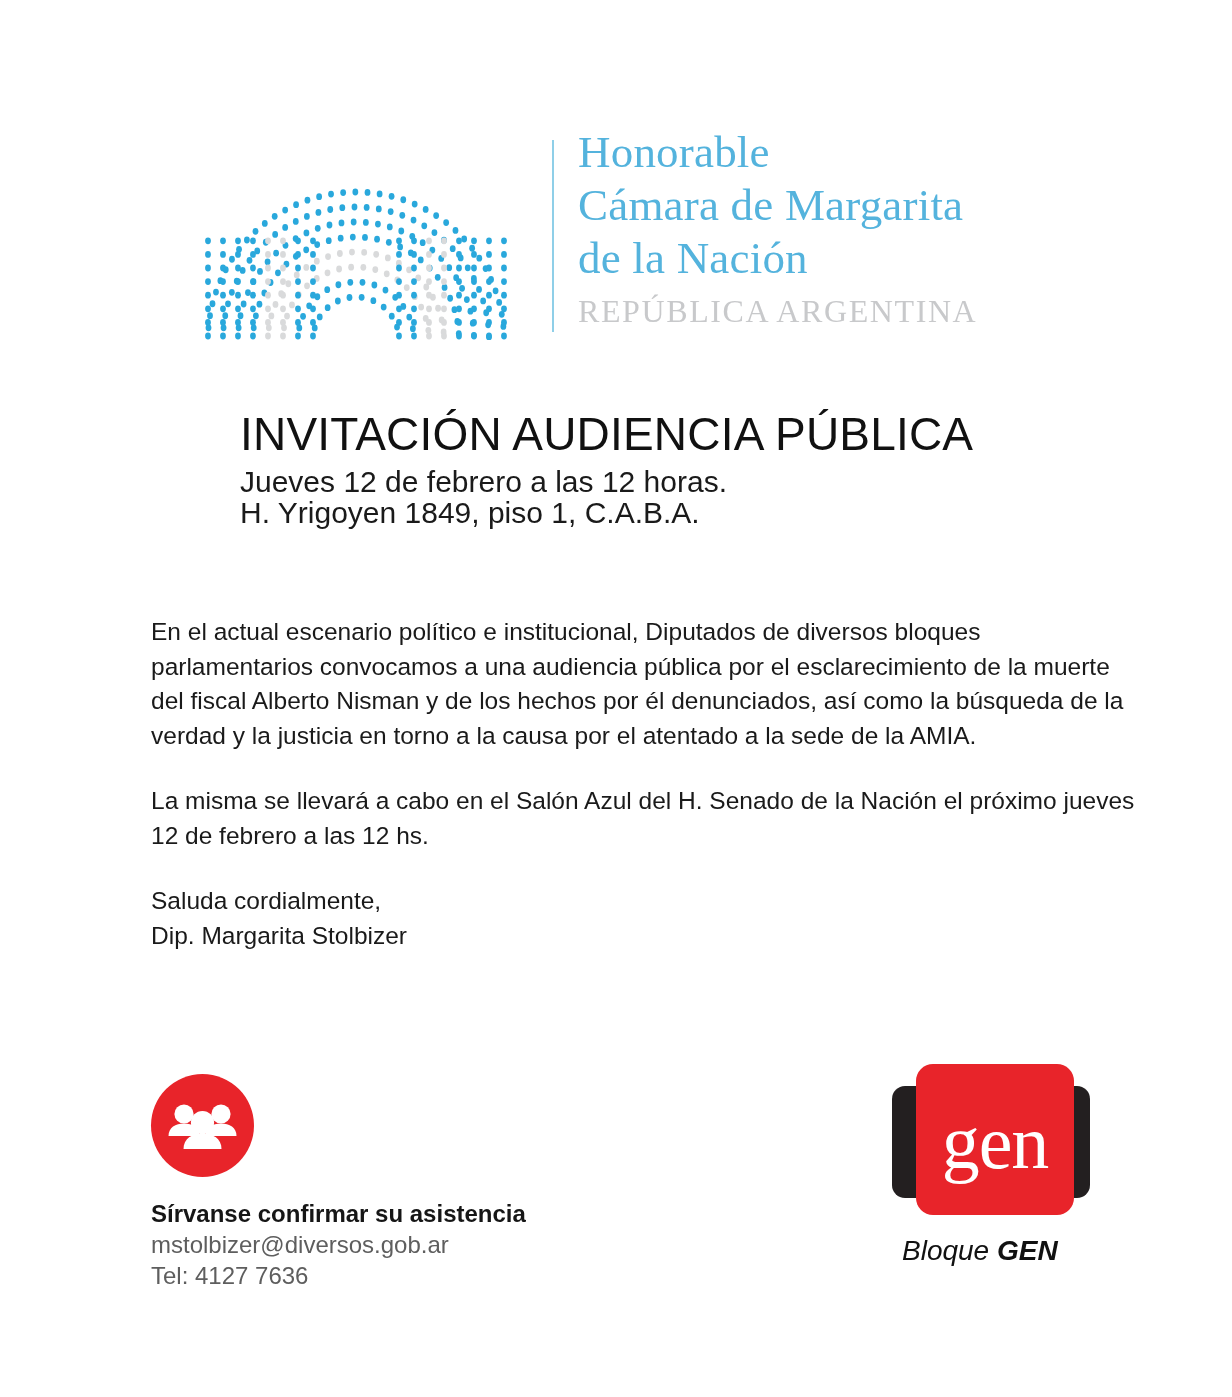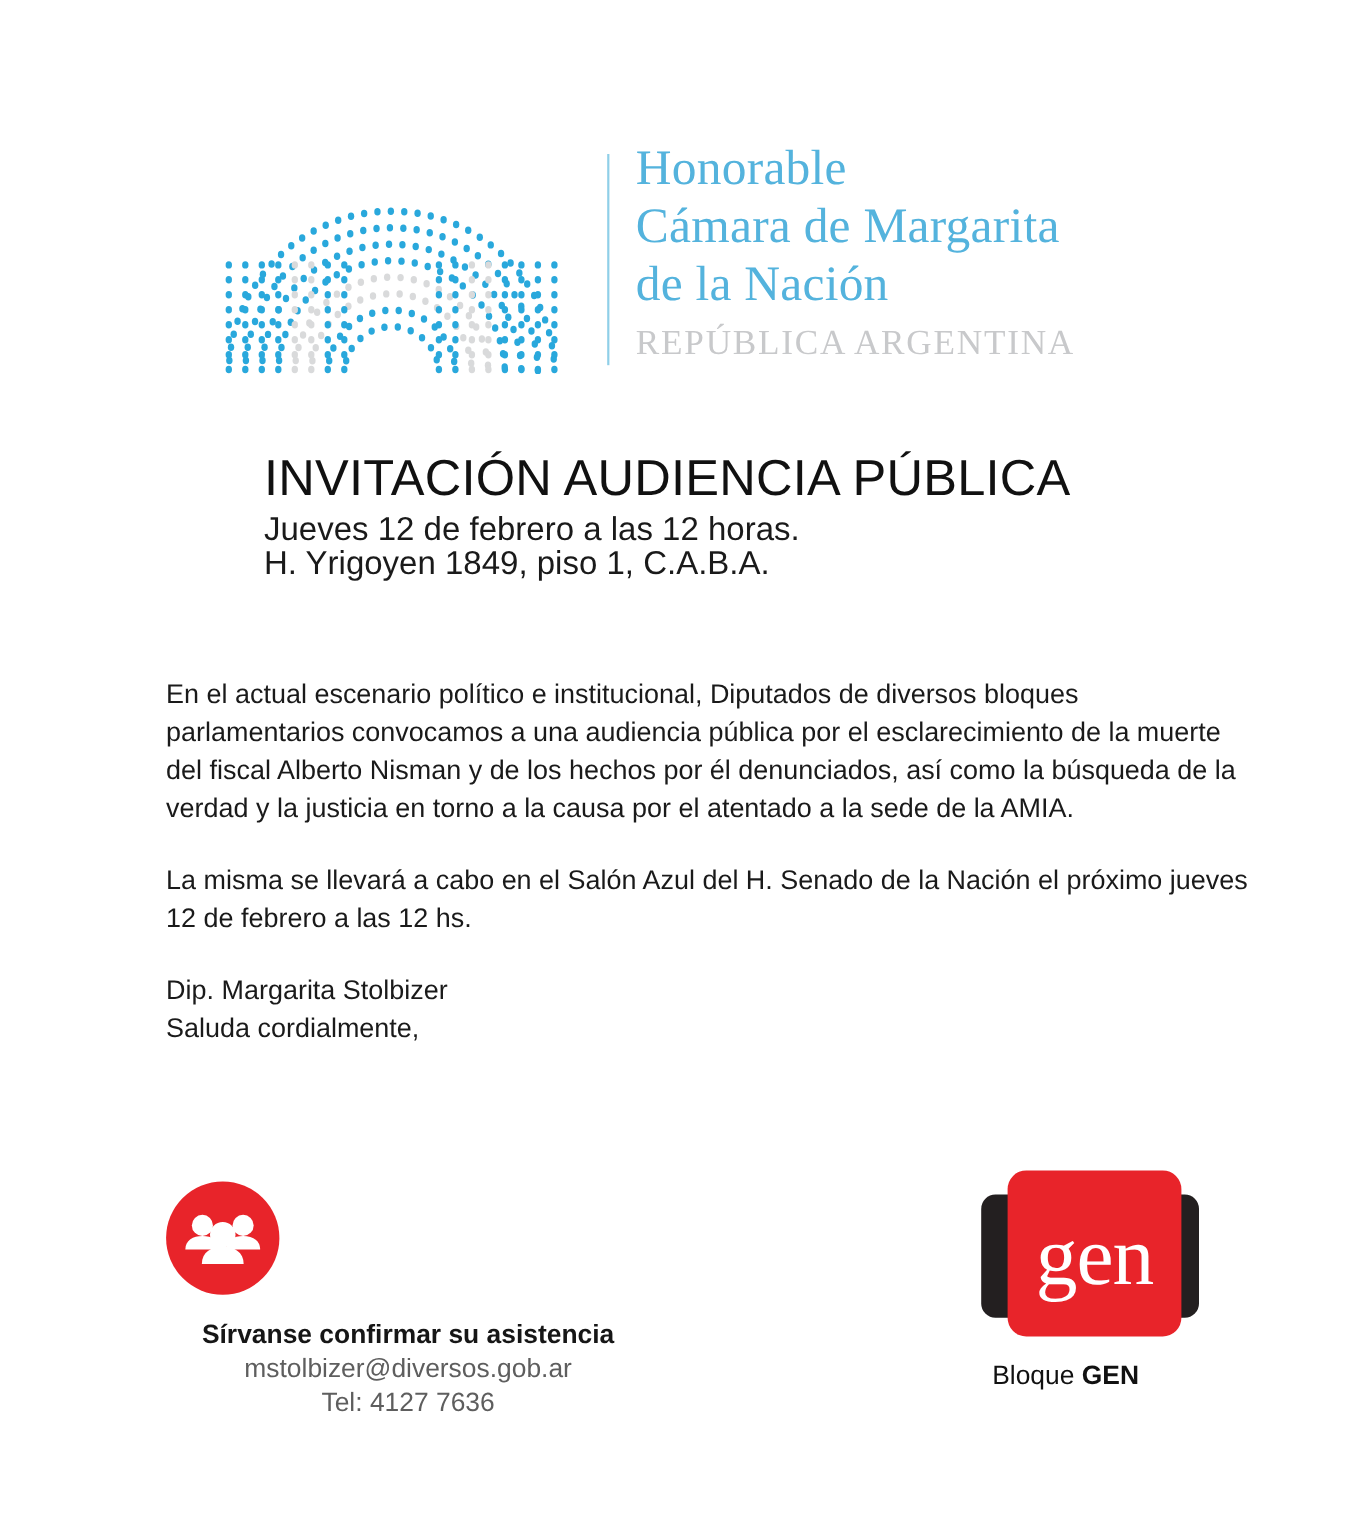--- a/index.html
+++ b/index.html
@@ -120,21 +120,21 @@
     width: 440px;
   }
   .rsvp-icon {
     width: 103px;
     height: 103px;
     border-radius: 50%;
     background: #e8242a;
     display: block;
   }
   .rsvp-icon svg { display:block; width: 103px; height: 103px; }
-  .rsvp-text { margin-top: 21px; text-align: center; }
+  .rsvp-text { margin-top: 21px; }
   .rsvp-title {
     font-size: 24px;
     line-height: 31px;
     font-weight: 700;
     color: #161616;
   }
   .rsvp-email, .rsvp-tel {
     font-size: 24px;
     line-height: 31px;
     font-weight: 400;
@@ -182,25 +182,26 @@
     line-height: 76px;
     letter-spacing: -1px;
     font-weight: 400;
     position: relative;
     top: 2px;
   }
   .gen-caption {
     position: absolute;
     left: 18px;
     top: 170px;
-    font-size: 24px;
+    font-size: 28px;
     line-height: 34px;
     color: #111111;
     font-weight: 400;
     white-space: nowrap;
+    font-style: italic;
   }
   .gen-caption b { font-weight: 700; }
 </style>
 </head>
 <body>
 
 <div id="page">
 
   <div class="header-block">
 
@@ -544,22 +545,22 @@
   <div class="title-block">
     <div class="invite-title">INVITACIÓN AUDIENCIA PÚBLICA</div>
     <div class="invite-line">Jueves 12 de febrero a las 12 horas.</div>
     <div class="invite-line">H. Yrigoyen 1849, piso 1, C.A.B.A.</div>
   </div>
 
   <div class="body-copy">
     <p>En el actual escenario político e institucional, Diputados de diversos bloques parlamentarios convocamos a una  audiencia pública por el esclarecimiento de la muerte del fiscal Alberto Nisman y de los hechos por él denunciados, así como la búsqueda de la verdad y la justicia en torno a la causa por el atentado a la sede de la AMIA.</p>
     <p>La misma se llevará a cabo en el Salón Azul del H. Senado de la Nación el próximo jueves 12 de febrero a las 12 hs.</p>
     <p>
+      <span class="sig-line">Saluda cordialmente,</span>
       <span class="sig-line">Dip. Margarita Stolbizer</span>
-      <span class="sig-line">Saluda cordialmente,</span>
     </p>
   </div>
 
   <div class="rsvp-block">
     <span class="rsvp-icon">
       <svg viewBox="0 0 103 103" xmlns="http://www.w3.org/2000/svg" aria-hidden="true">
 
         <circle cx="33" cy="40" r="9.6" fill="#ffffff"></circle>
         <path d="M17.5 62 C17.5 53.5 24.5 49.6 33 49.6 C41.5 49.6 48.5 53.5 48.5 62 Z" fill="#ffffff"></path>
 

